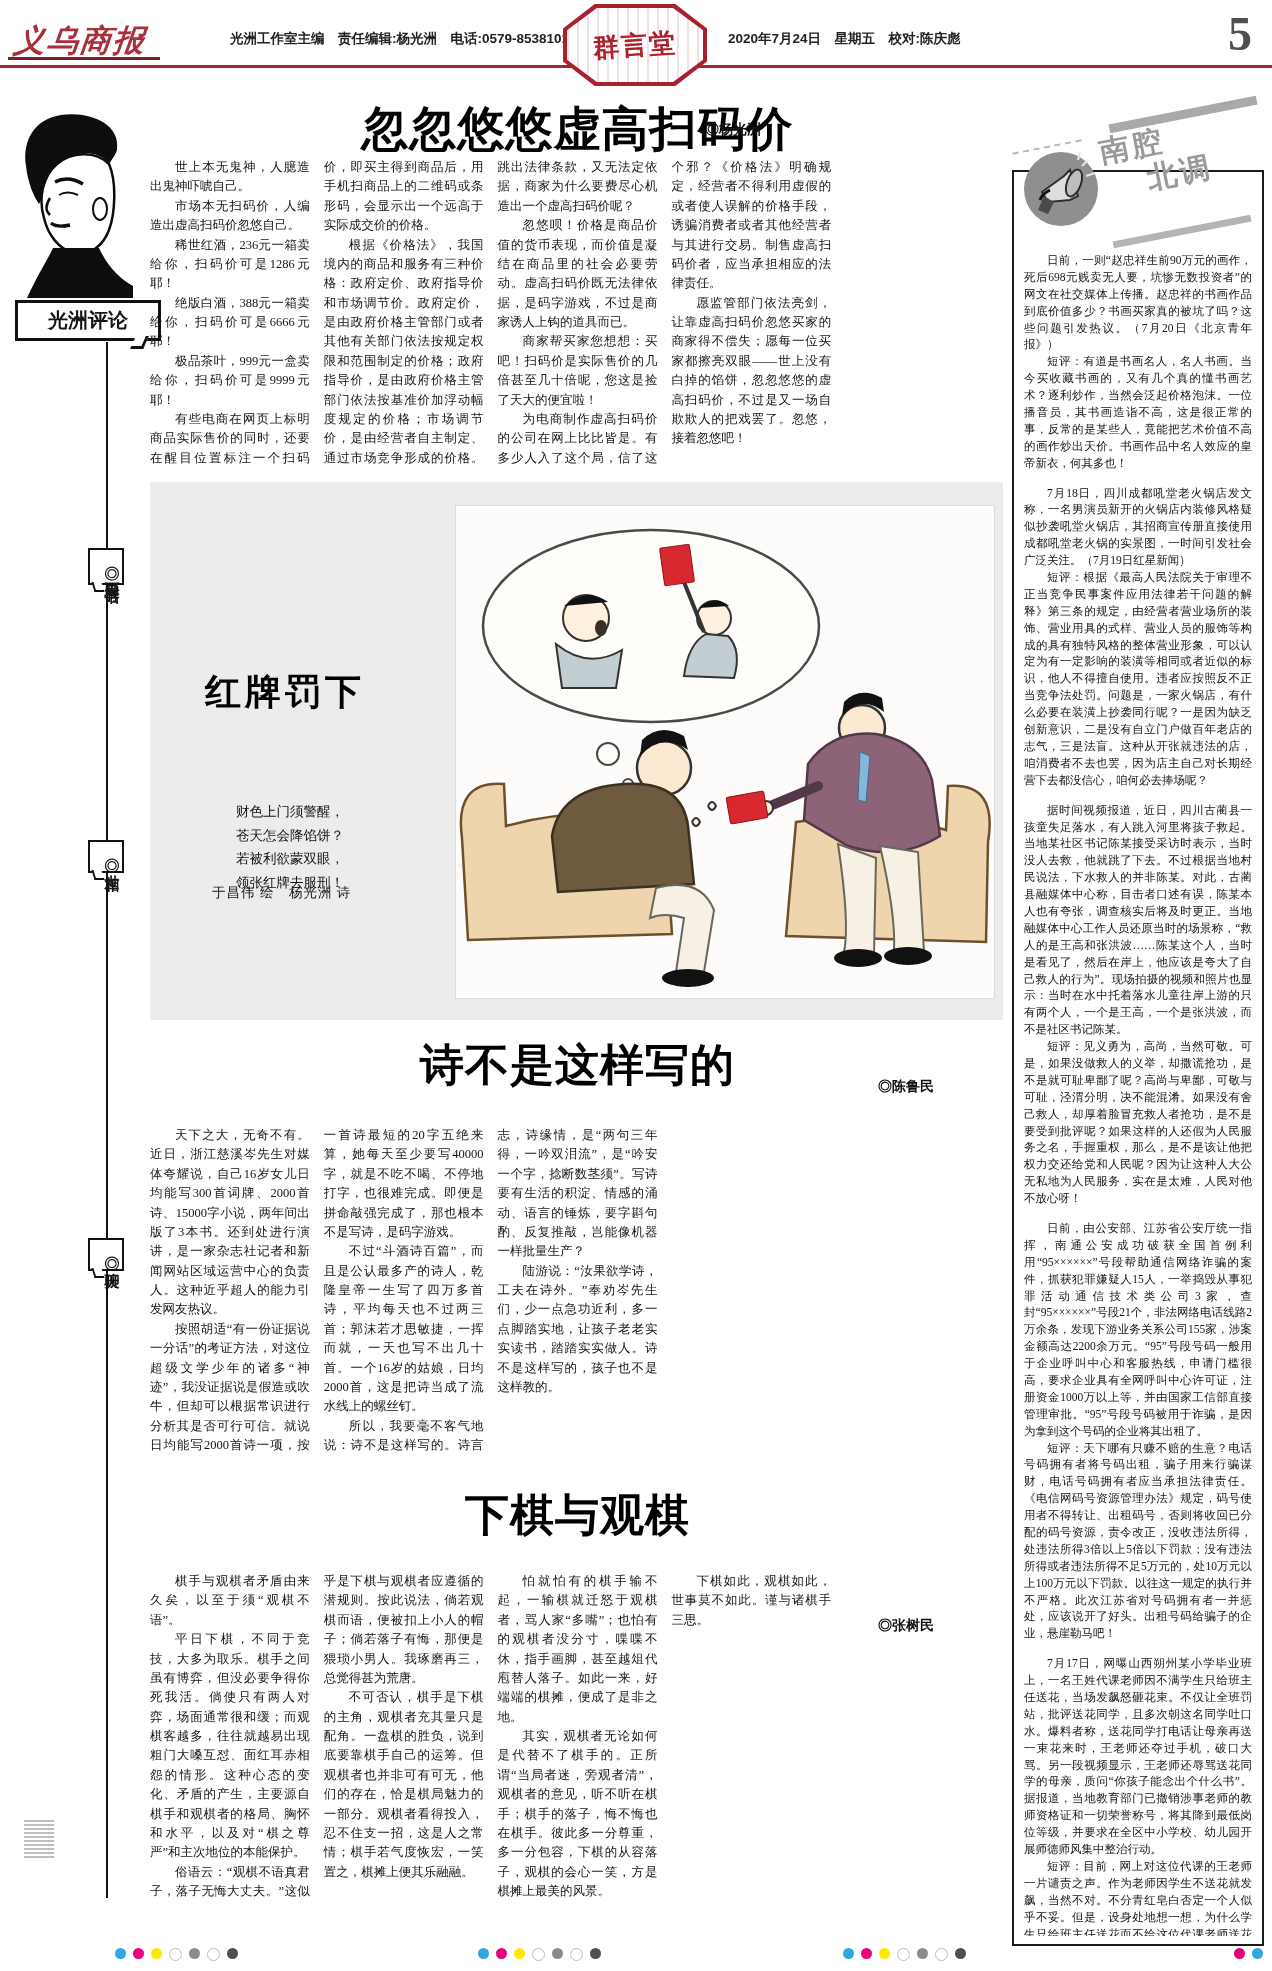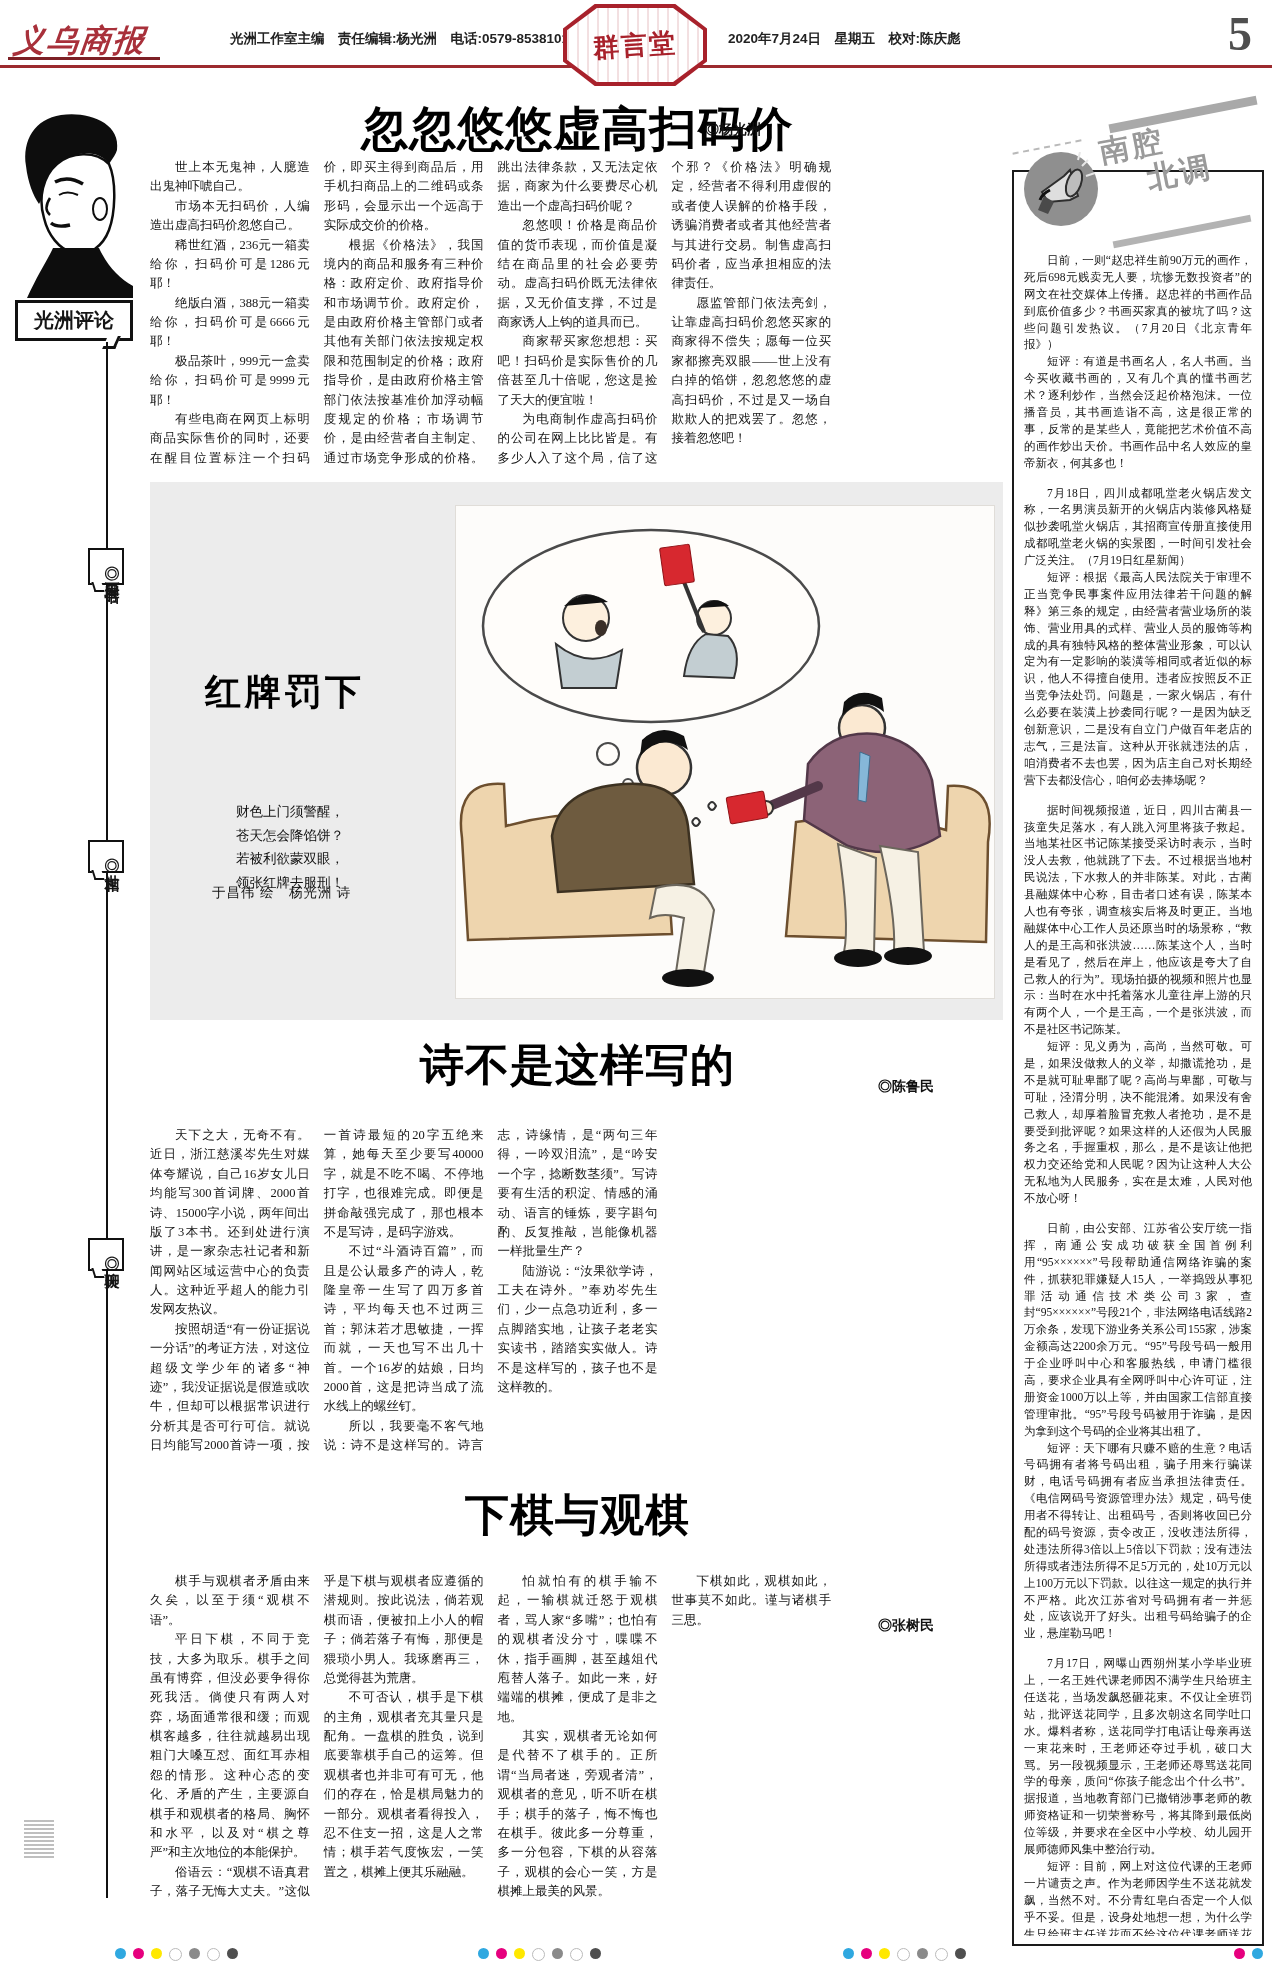--- a/index.html
+++ b/index.html
@@ -17,21 +17,21 @@
         clip-path:polygon(22% 0,78% 0,100% 30%,100% 70%,78% 100%,22% 100%,0 70%,0 30%);}
   .seal-inner{position:absolute;left:4px;top:4px;right:4px;bottom:4px;background:#fff;
         clip-path:polygon(22% 0,78% 0,100% 30%,100% 70%,78% 100%,22% 100%,0 70%,0 30%);
         background-image:repeating-linear-gradient(90deg,rgba(168,33,43,.14) 0 2px,transparent 2px 10px);
         display:flex;align-items:center;justify-content:center;}
   .seal-text{color:#a8212b;font-size:26px;font-weight:bold;transform:rotate(-4deg);letter-spacing:2px;}
   .pageno{left:1228px;top:6px;font-size:48px;font-weight:bold;color:#4f4f4f;}
   
   .rail-line{left:106px;top:342px;width:2px;height:1556px;background:#111;}
   .gz-box{left:15px;top:300px;width:112px;border:3px solid #111;background:#fff;text-align:center;
-          font-weight:bold;font-size:20px;padding:4px 0;font-family:"Liberation Sans",sans-serif;}
+          font-weight:bold;font-size:20px;padding:4px 14px;font-family:"Liberation Sans",sans-serif;}
   .gz-box::after{content:"";position:absolute;right:12px;bottom:-11px;width:10px;height:10px;background:#fff;
           border-right:3px solid #111;border-bottom:3px solid #111;transform:skewX(-24deg);}
   .rail-label{left:88px;width:30px;border:2px solid #111;background:#fff;writing-mode:vertical-rl;
           text-orientation:upright;font-weight:bold;font-size:15px;padding:4px 1px;text-align:center;
           font-family:"Liberation Sans",sans-serif;letter-spacing:2px;}
   .rail-label::after{content:"";position:absolute;left:3px;bottom:-9px;width:8px;height:8px;background:#fff;
           border-left:2px solid #111;border-bottom:2px solid #111;transform:skewX(18deg);}
   .print-mark{left:24px;top:1818px;width:30px;height:40px;opacity:.55;
           background:repeating-linear-gradient(0deg,#8a8a8a 0 2px,#fff 2px 4px);}
   
@@ -106,21 +106,21 @@
   <div class="abs headline" style="top:98px;font-size:47px;">忽忽悠悠虚高扫码价</div>
   <div class="abs byline" style="left:705px;top:121px;text-align:right;">◎杨光洲</div>
   <div class="abs colflow" style="top:158px;height:312px;">
     <p>世上本无鬼神，人臆造出鬼神吓唬自己。</p>
     <p>市场本无扫码价，人编造出虚高扫码价忽悠自己。</p>
     <p>稀世红酒，236元一箱卖给你，扫码价可是1286元耶！</p>
     <p>绝版白酒，388元一箱卖给你，扫码价可是6666元耶！</p>
     <p>极品茶叶，999元一盒卖给你，扫码价可是9999元耶！</p>
     <p>有些电商在网页上标明商品实际售价的同时，还要在醒目位置标注一个扫码价，即买主得到商品后，用手机扫商品上的二维码或条形码，会显示出一个远高于实际成交价的价格。</p>
     <p>根据《价格法》，我国境内的商品和服务有三种价格：政府定价、政府指导价和市场调节价。政府定价，是由政府价格主管部门或者其他有关部门依法按规定权限和范围制定的价格；政府指导价，是由政府价格主管部门依法按基准价加浮动幅度规定的价格；市场调节价，是由经营者自主制定、通过市场竞争形成的价格。跳出法律条款，又无法定依据，商家为什么要费尽心机造出一个虚高扫码价呢？</p>
-    <p>忽悠呗！价格是商品价值的货币表现，而价值是凝结在商品里的社会必要劳动。虚高扫码价既无法律依据，又无价值支撑，不过是商家诱人上钩的道具而已。</p>
+    <p>忽悠呗！价格是商品价值的货币表现，而价值是凝结在商品里的社会必要劳动。虚高扫码价既无法律依据，是码字游戏，不过是商家诱人上钩的道具而已。</p>
     <p>商家帮买家您想想：买吧！扫码价是实际售价的几倍甚至几十倍呢，您这是捡了天大的便宜啦！</p>
     <p>为电商制作虚高扫码价的公司在网上比比皆是。有多少人入了这个局，信了这个邪？《价格法》明确规定，经营者不得利用虚假的或者使人误解的价格手段，诱骗消费者或者其他经营者与其进行交易。制售虚高扫码价者，应当承担相应的法律责任。</p>
     <p>愿监管部门依法亮剑，让靠虚高扫码价忽悠买家的商家得不偿失；愿每一位买家都擦亮双眼——世上没有白掉的馅饼，忽忽悠悠的虚高扫码价，不过是又一场自欺欺人的把戏罢了。忽悠，接着忽悠吧！</p>
   </div>
 
   <div class="abs cartoon-panel"></div>
   <div class="abs cartoon-title">红牌罚下</div>
   <div class="abs cartoon-poem">
     <div>财色上门须警醒，</div>
     <div>苍天怎会降馅饼？</div>

